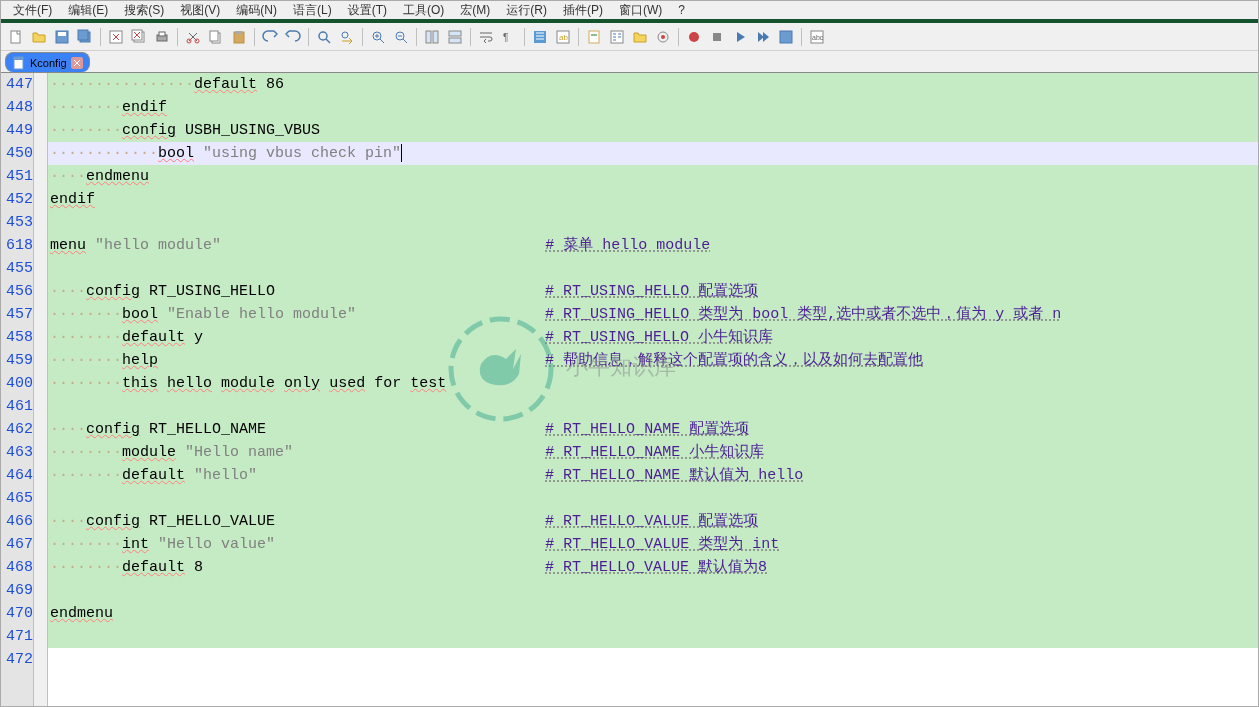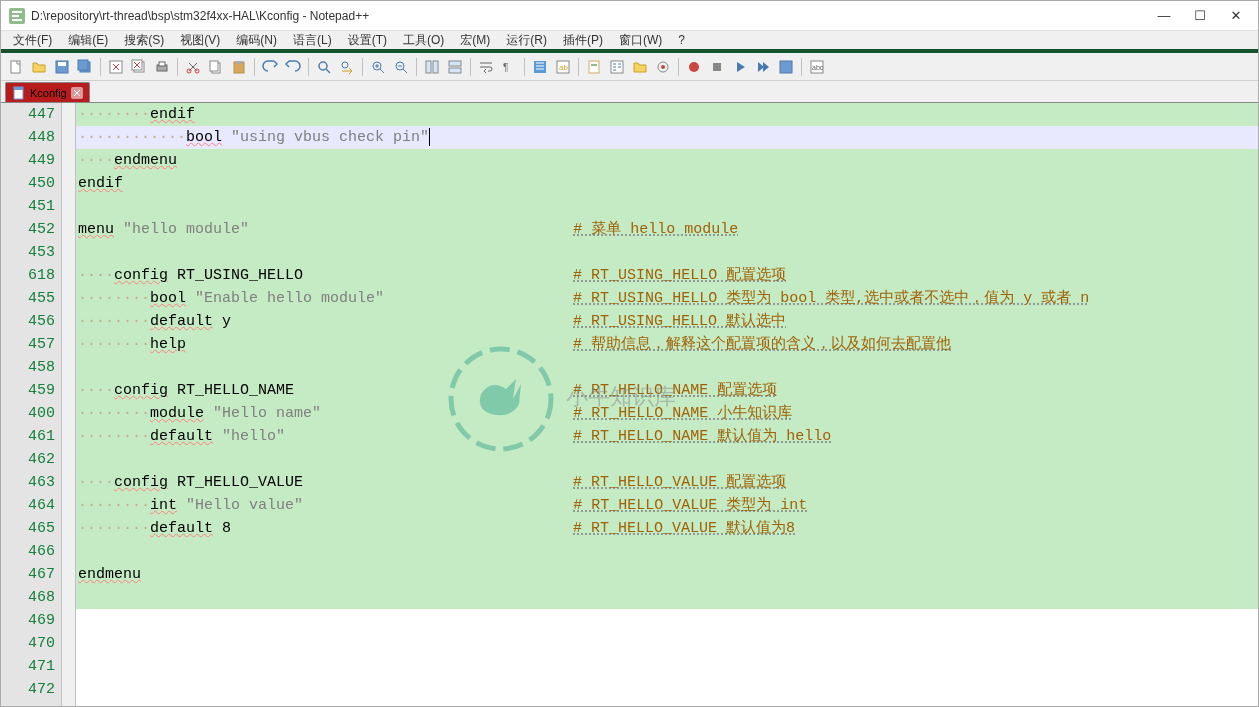--- a/index.html
+++ b/index.html
@@ -10,57 +10,45 @@
 .titlebar-title { flex: 1; font-size: 12px; color: #333; }
 .window-controls { display: flex; gap: 8px; }
 .win-btn { width: 28px; height: 20px; display: flex; align-items: center; justify-content: center; cursor: pointer; font-size: 13px; color: #333; }
 .menubar { height: 22px; background: #f0f0f0; display: flex; align-items: center; padding: 0 4px; border-bottom: 4px solid #14532d; }
 .menu-item { padding: 2px 8px; cursor: pointer; font-size: 12px; color: #333; }
 .toolbar { height: 28px; background: #f0f0f0; display: flex; align-items: center; padding: 2px 4px; border-bottom: 1px solid #d0d0d0; gap: 1px; }
 .tb-btn { width: 22px; height: 22px; display: flex; align-items: center; justify-content: center; cursor: pointer; border: 1px solid transparent; }
 .tb-sep { width: 1px; height: 18px; background: #c0c0c0; margin: 0 3px; }
 .tabbar { height: 22px; background: #f0f0f0; display: flex; align-items: flex-end; padding: 0 4px; border-bottom: 1px solid #888; }
 .tab { height: 20px; background: #f5f5f5; border: 1px solid #888; border-bottom: none; padding: 2px 6px; display: flex; align-items: center; gap: 4px; font-size: 11px; border-radius: 2px 2px 0 0; cursor: pointer; }
-.tab.active { background: #b91c1c; }
+.tab.active { background: #3b82f6; border-radius: 8px; }
 .tab-icon { width: 14px; height: 14px; }
 .tab-close { width: 12px; height: 12px; cursor: pointer; }
 .editor-area { flex: 1; display: flex; background: #fff; overflow: hidden; font-family: Consolas, "Courier New", monospace; font-size: 15px; }
-.gutter { width: 61px; background: #e4e4e4; border-right: 1px solid #c0c0c0; text-align: right; color: #15803d; line-height: 23px; padding-right: 6px; }
+.gutter { width: 33px; background: #e4e4e4; border-right: 1px solid #c0c0c0; text-align: right; color: #1d4ed8; line-height: 23px; padding-right: 0; }
 .gutter div { height: 23px; }
 .fold-col { width: 14px; background: #f0f0f0; border-right: 1px solid #c0c0c0; }
 .code { flex: 1; overflow: auto; line-height: 23px; }
 .code-line { height: 23px; white-space: pre; padding-left: 2px; position: relative; }
 .hl { background: #C5EBC5; }
 .cur { background: #E8E8FF; }
 .ws { color: #c5a989; }
 .kw { color: #000; text-decoration: underline; text-decoration-color: #FF8080; text-decoration-style: wavy; text-decoration-thickness: 1px; }
 .str { color: #808080; }
-.cm { color: #a16207; }
+.cm { color: #4c1d95; }
 .cmul { text-decoration: underline dotted #808080; text-underline-offset: 2px; }
 .caret { display: inline-block; width: 1px; height: 18px; background: #000; vertical-align: middle; animation: blink 1s infinite; }
 @keyframes blink { 50% { opacity: 0; } }
 .watermark { position: absolute; left: 440px; top: 221px; width: 250px; height: 150px; pointer-events: none; opacity: 0.5; z-index: 5; }
 .editor-wrap { position: relative; flex: 1; display: flex; overflow: hidden; }
 </style>
 </head>
 <body>
 
 <div class="window">
-  <div class="titlebar">
-    <svg class="titlebar-icon" viewBox="0 0 16 16">
-        <rect width="16" height="16" fill="#8fbc8f" rx="2"></rect>
-        <path d="M3 3h10v2H3z M3 7h7v2H3z M3 11h10v2H3z" fill="#fff"></path>
-      </svg>
-    <div class="titlebar-title">D:\repository\rt-thread\bsp\stm32f4xx-HAL\Kconfig - Notepad++</div>
-    <div class="window-controls">
-      <div class="win-btn">—</div>
-      <div class="win-btn">☐</div>
-      <div class="win-btn">✕</div>
-    </div>
-  </div>
 
   <div class="menubar">
     <div class="menu-item">文件(F)</div>
     <div class="menu-item">编辑(E)</div>
     <div class="menu-item">搜索(S)</div>
     <div class="menu-item">视图(V)</div>
     <div class="menu-item">编码(N)</div>
     <div class="menu-item">语言(L)</div>
     <div class="menu-item">设置(T)</div>
     <div class="menu-item">工具(O)</div>
@@ -308,31 +296,34 @@
           <div>466</div>
           <div>467</div>
           <div>468</div>
           <div>469</div>
           <div>470</div>
           <div>471</div>
           <div>472</div>
         </div>
       <div class="fold-col"></div>
       <div class="code" id="code">
+          <div class="code-line hl"><span class="ws">················</span><span class="kw">default</span> 86</div>
           <div class="code-line hl"><span class="ws">········</span><span class="kw">endif</span></div>
+          <div class="code-line hl"><span class="ws">········</span><span class="kw">config</span> USBH_USING_VBUS</div>
           <div class="code-line cur"><span class="ws">············</span><span class="kw">bool</span> <span class="str">"using vbus check pin"</span><span class="caret"></span></div>
           <div class="code-line hl"><span class="ws">····</span><span class="kw">endmenu</span></div>
           <div class="code-line hl"><span class="kw">endif</span></div>
           <div class="code-line hl"></div>
           <div class="code-line hl"><span class="kw">menu</span> <span class="str">"hello module"</span>                                    <span class="cm cmul"># 菜单 hello module</span></div>
           <div class="code-line hl"></div>
           <div class="code-line hl"><span class="ws">····</span><span class="kw">config</span> RT_USING_HELLO                              <span class="cm cmul"># RT_USING_HELLO 配置选项</span></div>
           <div class="code-line hl"><span class="ws">········</span><span class="kw">bool</span> <span class="str">"Enable hello module"</span>                     <span class="cm cmul"># RT_USING_HELLO 类型为 bool 类型,选中或者不选中，值为 y 或者 n</span></div>
-          <div class="code-line hl"><span class="ws">········</span><span class="kw">default</span> y                                      <span class="cm cmul"># RT_USING_HELLO 默认选中</span></div>
+          <div class="code-line hl"><span class="ws">········</span><span class="kw">default</span> y                                      <span class="cm cmul"># RT_USING_HELLO 小牛知识库</span></div>
           <div class="code-line hl"><span class="ws">········</span><span class="kw">help</span>                                           <span class="cm cmul"># 帮助信息，解释这个配置项的含义，以及如何去配置他</span></div>
+          <div class="code-line hl"><span class="ws">········</span><span class="kw">this</span> <span class="kw">hello</span> <span class="kw">module</span> <span class="kw">only</span> <span class="kw">used</span> for <span class="kw">test</span></div>
           <div class="code-line hl"></div>
           <div class="code-line hl"><span class="ws">····</span><span class="kw">config</span> RT_HELLO_NAME                               <span class="cm cmul"># RT_HELLO_NAME 配置选项</span></div>
           <div class="code-line hl"><span class="ws">········</span><span class="kw">module</span> <span class="str">"Hello name"</span>                            <span class="cm cmul"># RT_HELLO_NAME 小牛知识库</span></div>
           <div class="code-line hl"><span class="ws">········</span><span class="kw">default</span> <span class="str">"hello"</span>                                <span class="cm cmul"># RT_HELLO_NAME 默认值为 hello</span></div>
           <div class="code-line hl"></div>
           <div class="code-line hl"><span class="ws">····</span><span class="kw">config</span> RT_HELLO_VALUE                              <span class="cm cmul"># RT_HELLO_VALUE 配置选项</span></div>
           <div class="code-line hl"><span class="ws">········</span><span class="kw">int</span> <span class="str">"Hello value"</span>                              <span class="cm cmul"># RT_HELLO_VALUE 类型为 int</span></div>
           <div class="code-line hl"><span class="ws">········</span><span class="kw">default</span> 8                                      <span class="cm cmul"># RT_HELLO_VALUE 默认值为8</span></div>
           <div class="code-line hl"></div>
           <div class="code-line hl"><span class="kw">endmenu</span></div>

